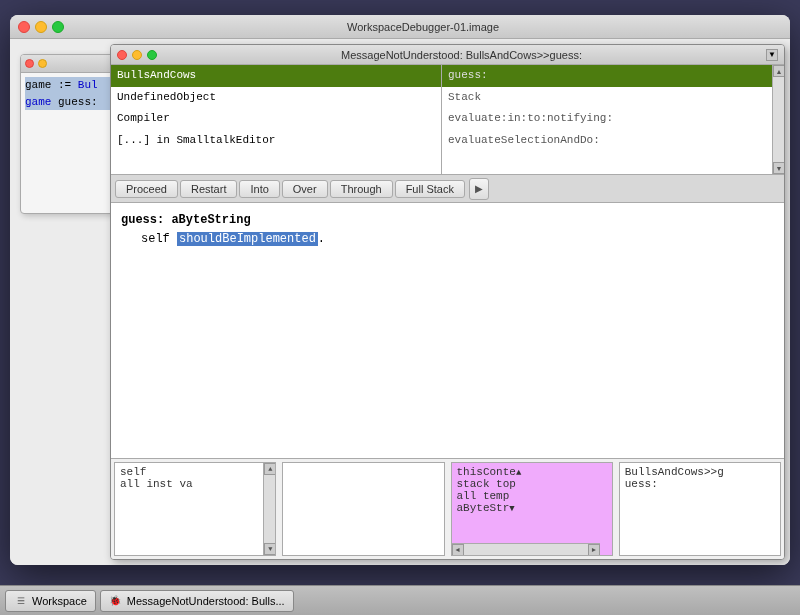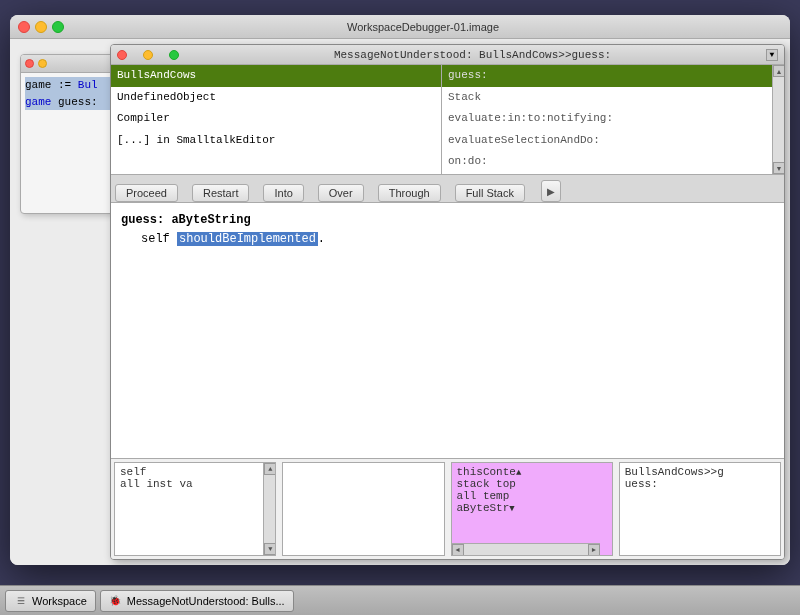--- a/index.html
+++ b/index.html
@@ -167,24 +167,23 @@
       display: flex;
       flex-direction: column;
     }
 
     .debugger-titlebar {
       background: linear-gradient(180deg, #e0e0e0 0%, #c8c8c8 100%);
       height: 20px;
       display: flex;
       align-items: center;
       padding: 0 6px;
-      gap: 16px;
+      gap: 5px;
       border-bottom: 1px solid #aaa;
       flex-shrink: 0;
-      font-family: Liberation Mono, monospace;
     }
 
     .dbg-tl {
       width: 10px;
       height: 10px;
       border-radius: 50%;
     }
     .dbg-tl-close { background: #ff5f57; border: 1px solid #e0443e; }
     .dbg-tl-min { background: #febc2e; border: 1px solid #d4a017; }
     .dbg-tl-max { background: #28c840; border: 1px solid #1aab29; }
@@ -241,23 +240,23 @@
       display: flex;
       flex-direction: column;
     }
 
     
     .toolbar {
       height: 28px;
       background: #d8d8d8;
       border-bottom: 1px solid #aaa;
       display: flex;
-      align-items: flex-end;
+      align-items: center;
       padding: 0 4px;
-      gap: 14px;
+      gap: 2px;
       flex-shrink: 0;
     }
 
     .toolbar-btn {
       padding: 2px 10px;
       background: linear-gradient(180deg, #f5f5f5 0%, #ddd 100%);
       border: 1px solid #aaa;
       border-radius: 3px;
       font-size: 11px;
       cursor: pointer;
@@ -489,23 +488,20 @@
               <span class="stack-row-right">guess:</span>
             </div>
             <div class="stack-row">
               <span class="stack-row-right">Stack</span>
             </div>
             <div class="stack-row">
               <span class="stack-row-right">evaluate:in:to:notifying:</span>
             </div>
             <div class="stack-row">
               <span class="stack-row-right">evaluateSelectionAndDo:</span>
-            </div>
-            <div class="stack-row">
-              <span class="stack-row-right">on:do:</span>
             </div>
           </div>
           <div class="stack-scrollbar">
             <div class="scroll-arrow">▲</div>
             <div style="flex:1;background:#ddd;"></div>
             <div class="scroll-arrow">▼</div>
           </div>
         </div>
 
         <div class="toolbar">

